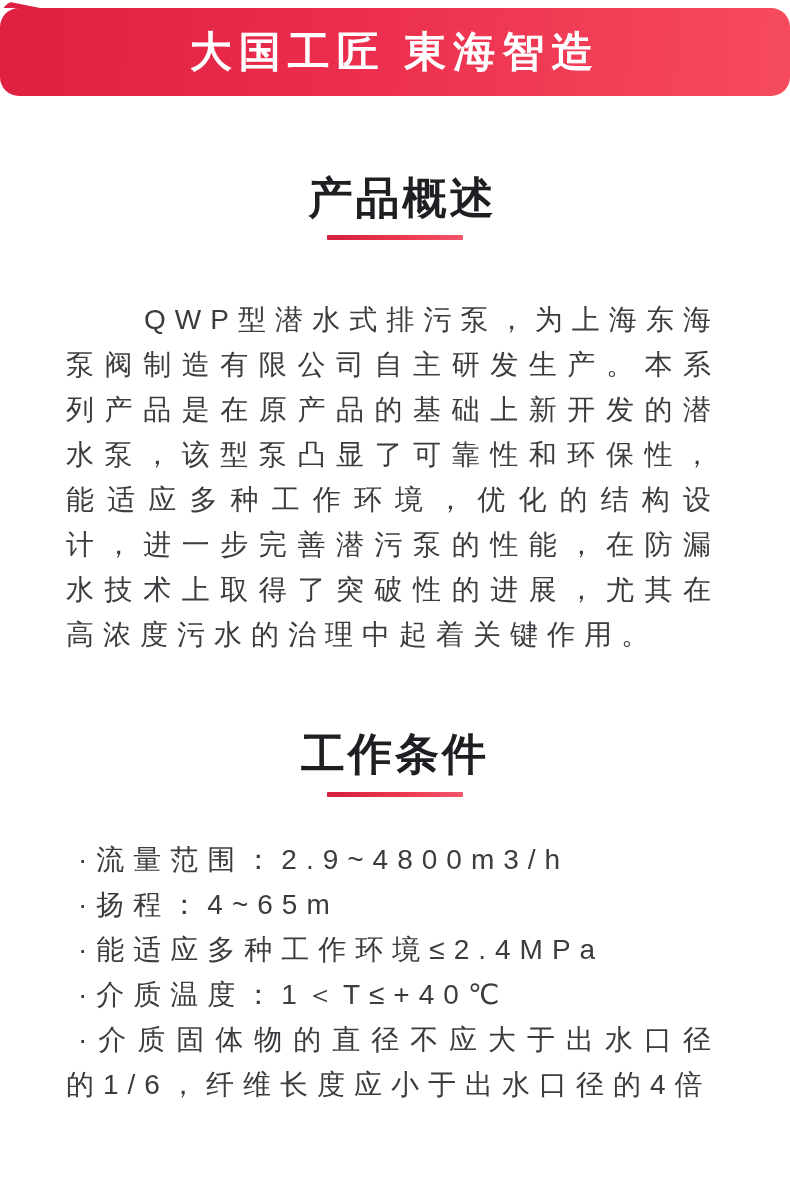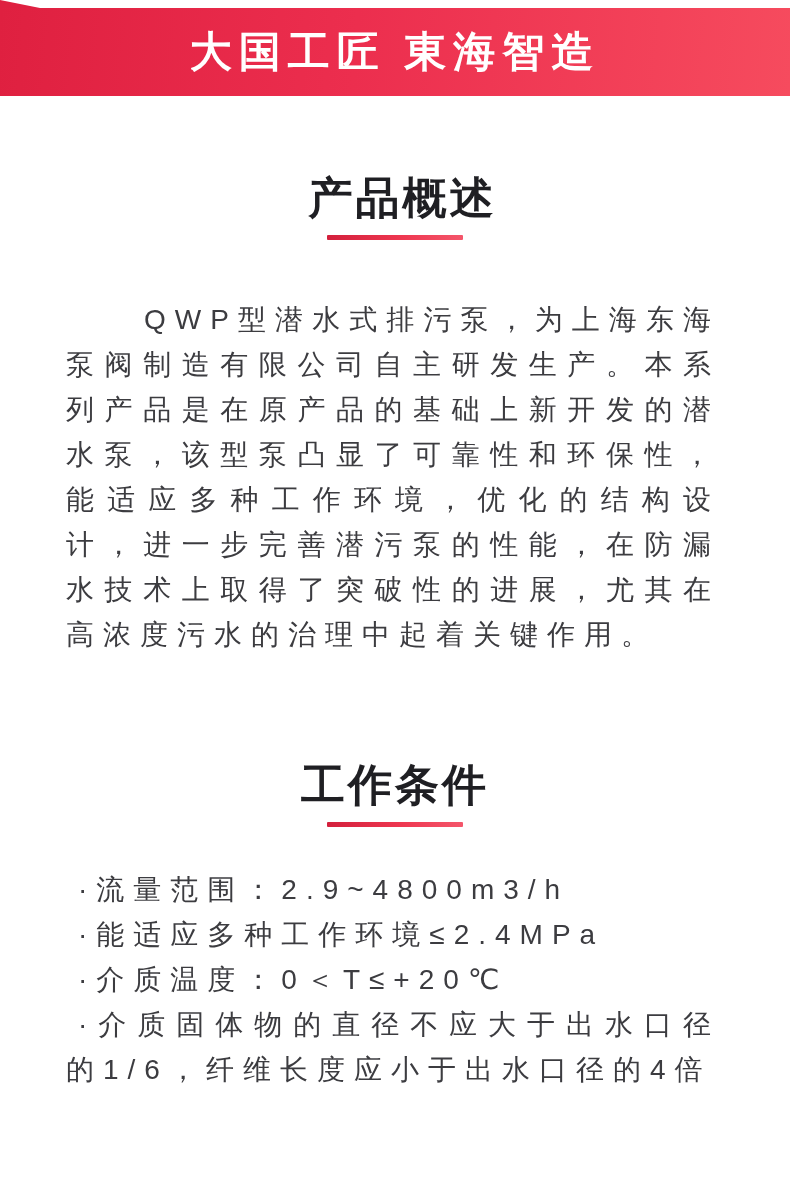--- a/index.html
+++ b/index.html
@@ -2,21 +2,21 @@
 <html style="--banner-left: #df2040; --banner-right: #f64b5e; --accent: #ee3750;"><head>
 <meta charset="utf-8">
 <style>
   :root{
     --banner-left:#df2040;
     --banner-right:#f64b5e;
     --accent:#ee3750;
     --heading:#1f1f23;
     --body:#3c3c40;
   }
-  *{box-sizing:border-box;}
+  *{box-sizing:border-box;border-radius:19px;}
   html,body{margin:0;padding:0;}
   body{
     width:790px;
     min-height:1196px;
     background:#ffffff;
     font-family:"Liberation Sans","DejaVu Sans",sans-serif;
     overflow-x:hidden;
   }
   
   .banner{
@@ -48,21 +48,21 @@
   .sec-heading{
     margin:0;
     text-align:center;
     font-size:44px;
     font-weight:bold;
     letter-spacing:3px;
     color:var(--heading);
     line-height:1;
   }
   .overview-sec .sec-heading{margin-top:80px;padding-left:15px;}
-  .conditions-sec .sec-heading{margin-top:106px;}
+  .conditions-sec .sec-heading{margin-top:76px;font-family:Liberation Serif, serif;}
   .heading-underline{
     width:136px;
     height:5px;
     margin:15px auto 0 auto;
     background:linear-gradient(90deg,#d3203c 0%,var(--accent) 55%,#f4566b 100%);
     border-radius:1px;
   }
   
   .para{
     margin:57px 70px 0 66px;
@@ -97,17 +97,18 @@
   <div class="heading-underline"></div>
   <p class="para">QWP型潜水式排污泵，为上海东海泵阀制造有限公司自主研发生产。本系列产品是在原产品的基础上新开发的潜水泵，该型泵凸显了可靠性和环保性，能适应多种工作环境，优化的结构设计，进一步完善潜污泵的性能，在防漏水技术上取得了突破性的进展，尤其在高浓度污水的治理中起着关键作用。</p>
 </section>
 
 <section class="conditions-sec">
   <h2 class="sec-heading">工作条件</h2>
   <div class="heading-underline"></div>
 
   <div class="bullets">
     <div class="bullet"><span class="bullet-dot">·</span><span>流量范围：2.9~4800m3/h</span></div>
+    <div class="bullet"><span class="bullet-dot">·</span><span>扬程：4~65m</span></div>
     <div class="bullet"><span class="bullet-dot">·</span><span>能适应多种工作环境≤2.4MPa</span></div>
-    <div class="bullet"><span class="bullet-dot">·</span><span>介质温度：0＜T≤+20℃</span></div>
+    <div class="bullet"><span class="bullet-dot">·</span><span>介质温度：1＜T≤+40℃</span></div>
     <div class="bullet"><span class="bullet-dot">·</span><span>介质固体物的直径不应大于出水口径的1/6，纤维长度应小于出水口径的4倍</span></div>
   </div>
 </section>
 
 </body></html>

